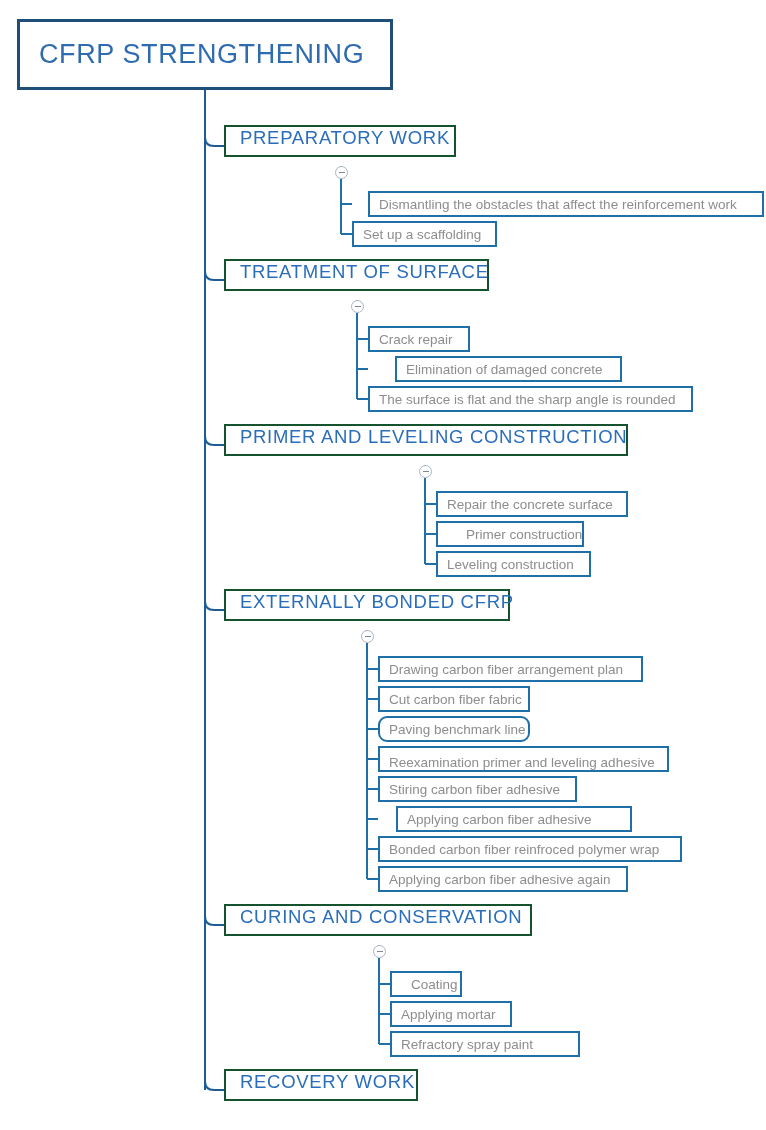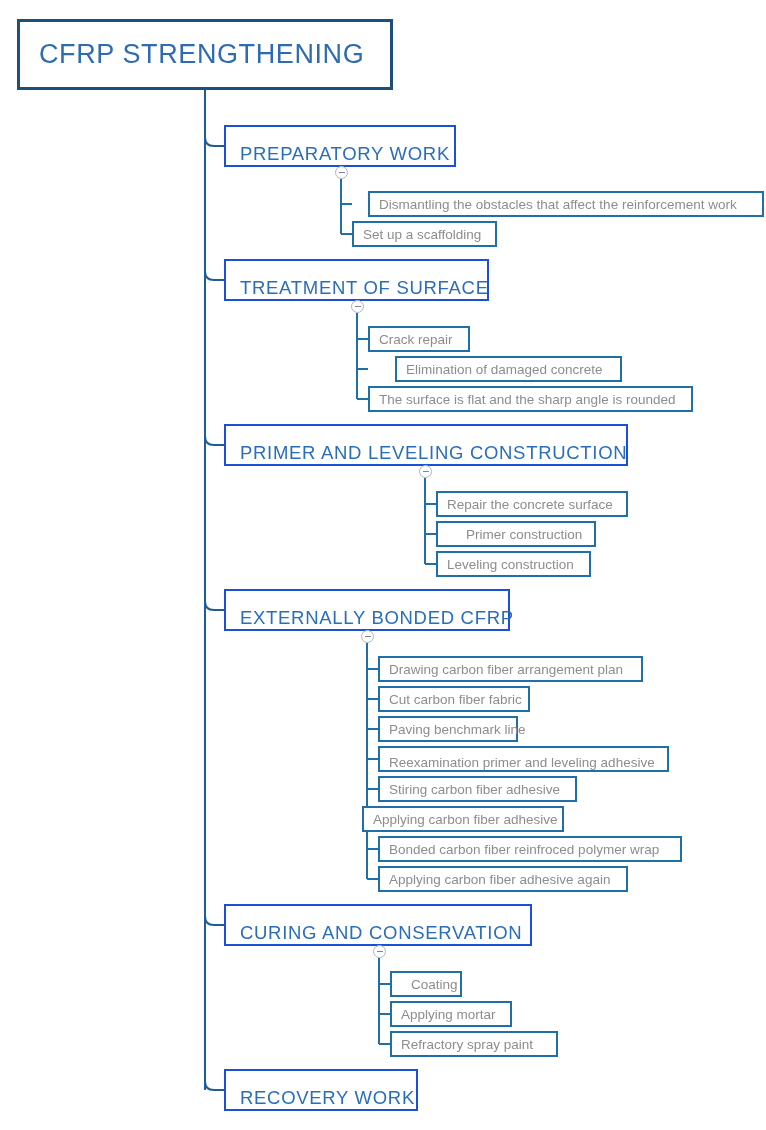--- a/index.html
+++ b/index.html
@@ -51,26 +51,26 @@
   .root-label {
     color: #2e6bb0;
     font-size: 27px;
     letter-spacing: 0.6px;
     white-space: nowrap;
   }
   
   .branch-node {
     position: absolute;
     box-sizing: border-box;
-    border: 2px solid #1d4ed8;
-    background: #ffffff;
-    display: flex;
-    align-items: flex-end;
+    border: 2px solid #14532d;
+    background: #ffffff;
+    display: flex;
+    align-items: flex-start;
     padding-left: 14px;
-    height: 42px;
+    height: 32px;
   }
   .branch-label {
     color: #2a6ebb;
     font-size: 18.5px;
     letter-spacing: 0.7px;
     white-space: nowrap;
   }
   
   .leaf-node {
     position: absolute;
@@ -185,69 +185,69 @@
       </div>
       <div class="branch-node" style="left:224px;top:424px;width:404px;">
         <span class="branch-label">PRIMER AND LEVELING CONSTRUCTION</span>
       </div>
       <div class="collapse-toggle" style="left:419px;top:465px;">
         <span class="minus"></span>
       </div>
       <div class="leaf-node" style="left:436px;top:491px;width:192px;">
         <span class="leaf-label">Repair the concrete surface</span>
       </div>
-      <div class="leaf-node" style="left:436px;top:521px;width:160px;padding-left:28px;">
+      <div class="leaf-node" style="left:436px;top:521px;width:148px;padding-left:28px;">
         <span class="leaf-label">Primer construction</span>
       </div>
       <div class="leaf-node" style="left:436px;top:551px;width:155px;">
         <span class="leaf-label">Leveling construction</span>
       </div>
       <div class="branch-node" style="left:224px;top:589px;width:286px;">
         <span class="branch-label">EXTERNALLY BONDED CFRP</span>
       </div>
       <div class="collapse-toggle" style="left:361px;top:630px;">
         <span class="minus"></span>
       </div>
       <div class="leaf-node" style="left:378px;top:656px;width:265px;">
         <span class="leaf-label">Drawing carbon fiber arrangement plan</span>
       </div>
       <div class="leaf-node" style="left:378px;top:686px;width:152px;">
         <span class="leaf-label">Cut carbon fiber fabric</span>
       </div>
-      <div class="leaf-node" style="left:378px;top:716px;width:140px;">
+      <div class="leaf-node" style="left:378px;top:716px;width:152px;border-radius:9px;">
         <span class="leaf-label">Paving benchmark line</span>
       </div>
       <div class="leaf-node" style="left:378px;top:746px;width:291px;align-items:flex-end;">
         <span class="leaf-label">Reexamination primer and leveling adhesive</span>
       </div>
       <div class="leaf-node" style="left:378px;top:776px;width:199px;">
         <span class="leaf-label">Stiring carbon fiber adhesive</span>
       </div>
-      <div class="leaf-node" style="left:362px;top:806px;width:202px;text-align:center;">
+      <div class="leaf-node" style="left:396px;top:806px;width:236px;text-align:center;">
         <span class="leaf-label">Applying carbon fiber adhesive</span>
       </div>
       <div class="leaf-node" style="left:378px;top:836px;width:304px;align-items:center;">
         <span class="leaf-label">Bonded carbon fiber reinfroced polymer wrap</span>
       </div>
       <div class="leaf-node" style="left:378px;top:866px;width:250px;">
         <span class="leaf-label">Applying carbon fiber adhesive again</span>
       </div>
       <div class="branch-node" style="left:224px;top:904px;width:308px;">
         <span class="branch-label">CURING AND CONSERVATION</span>
       </div>
       <div class="collapse-toggle" style="left:373px;top:945px;">
         <span class="minus"></span>
       </div>
       <div class="leaf-node" style="left:390px;top:971px;width:72px;padding-left:19px;">
         <span class="leaf-label">Coating</span>
       </div>
       <div class="leaf-node" style="left:390px;top:1001px;width:122px;">
         <span class="leaf-label">Applying mortar</span>
       </div>
-      <div class="leaf-node" style="left:390px;top:1031px;width:168px;">
+      <div class="leaf-node" style="left:390px;top:1031px;width:190px;">
         <span class="leaf-label">Refractory spray paint</span>
       </div>
       <div class="branch-node" style="left:224px;top:1069px;width:194px;">
         <span class="branch-label">RECOVERY WORK</span>
       </div>
     </div>
 
 </div>
 
 </body></html>

